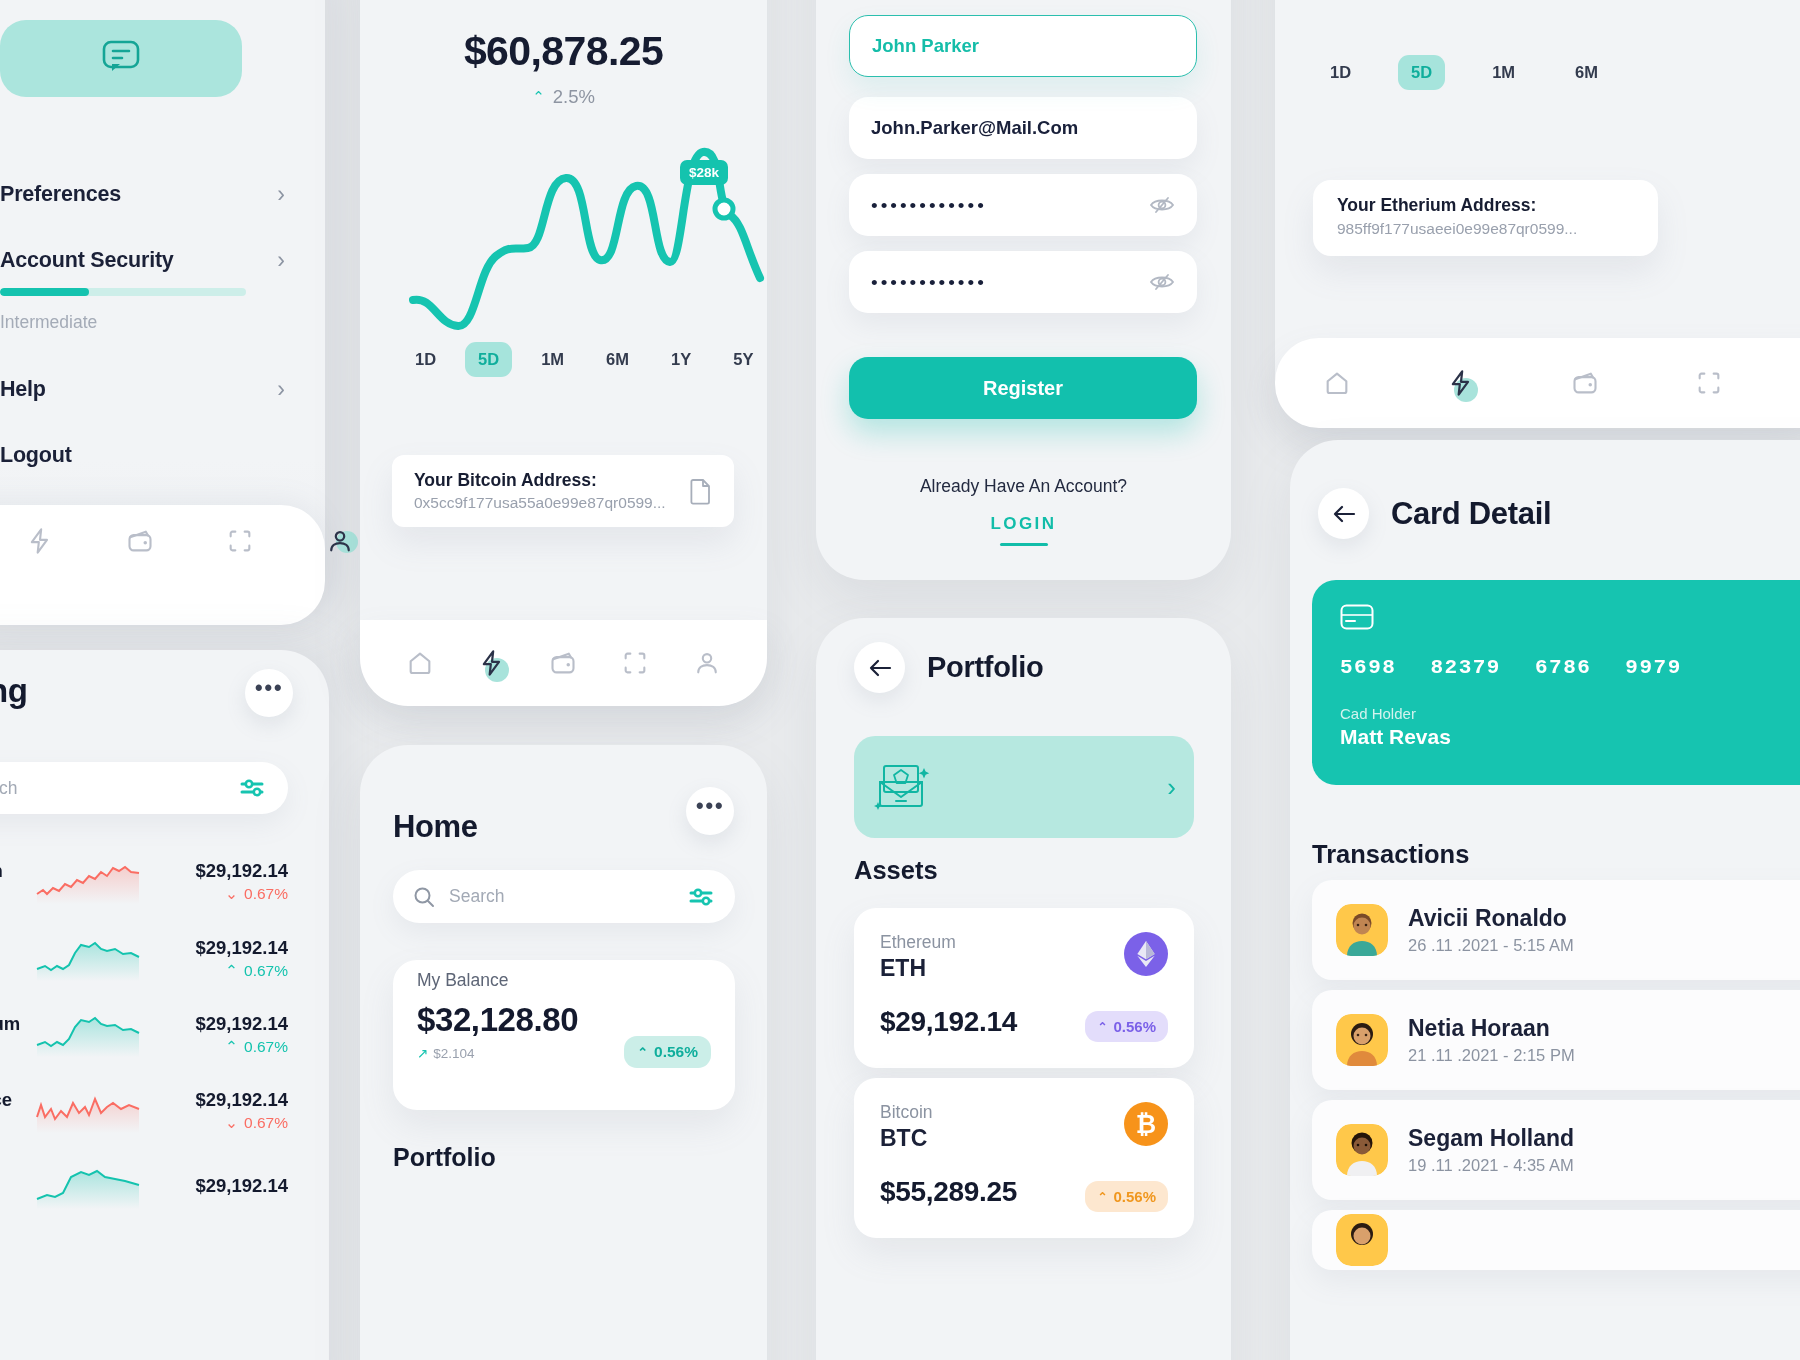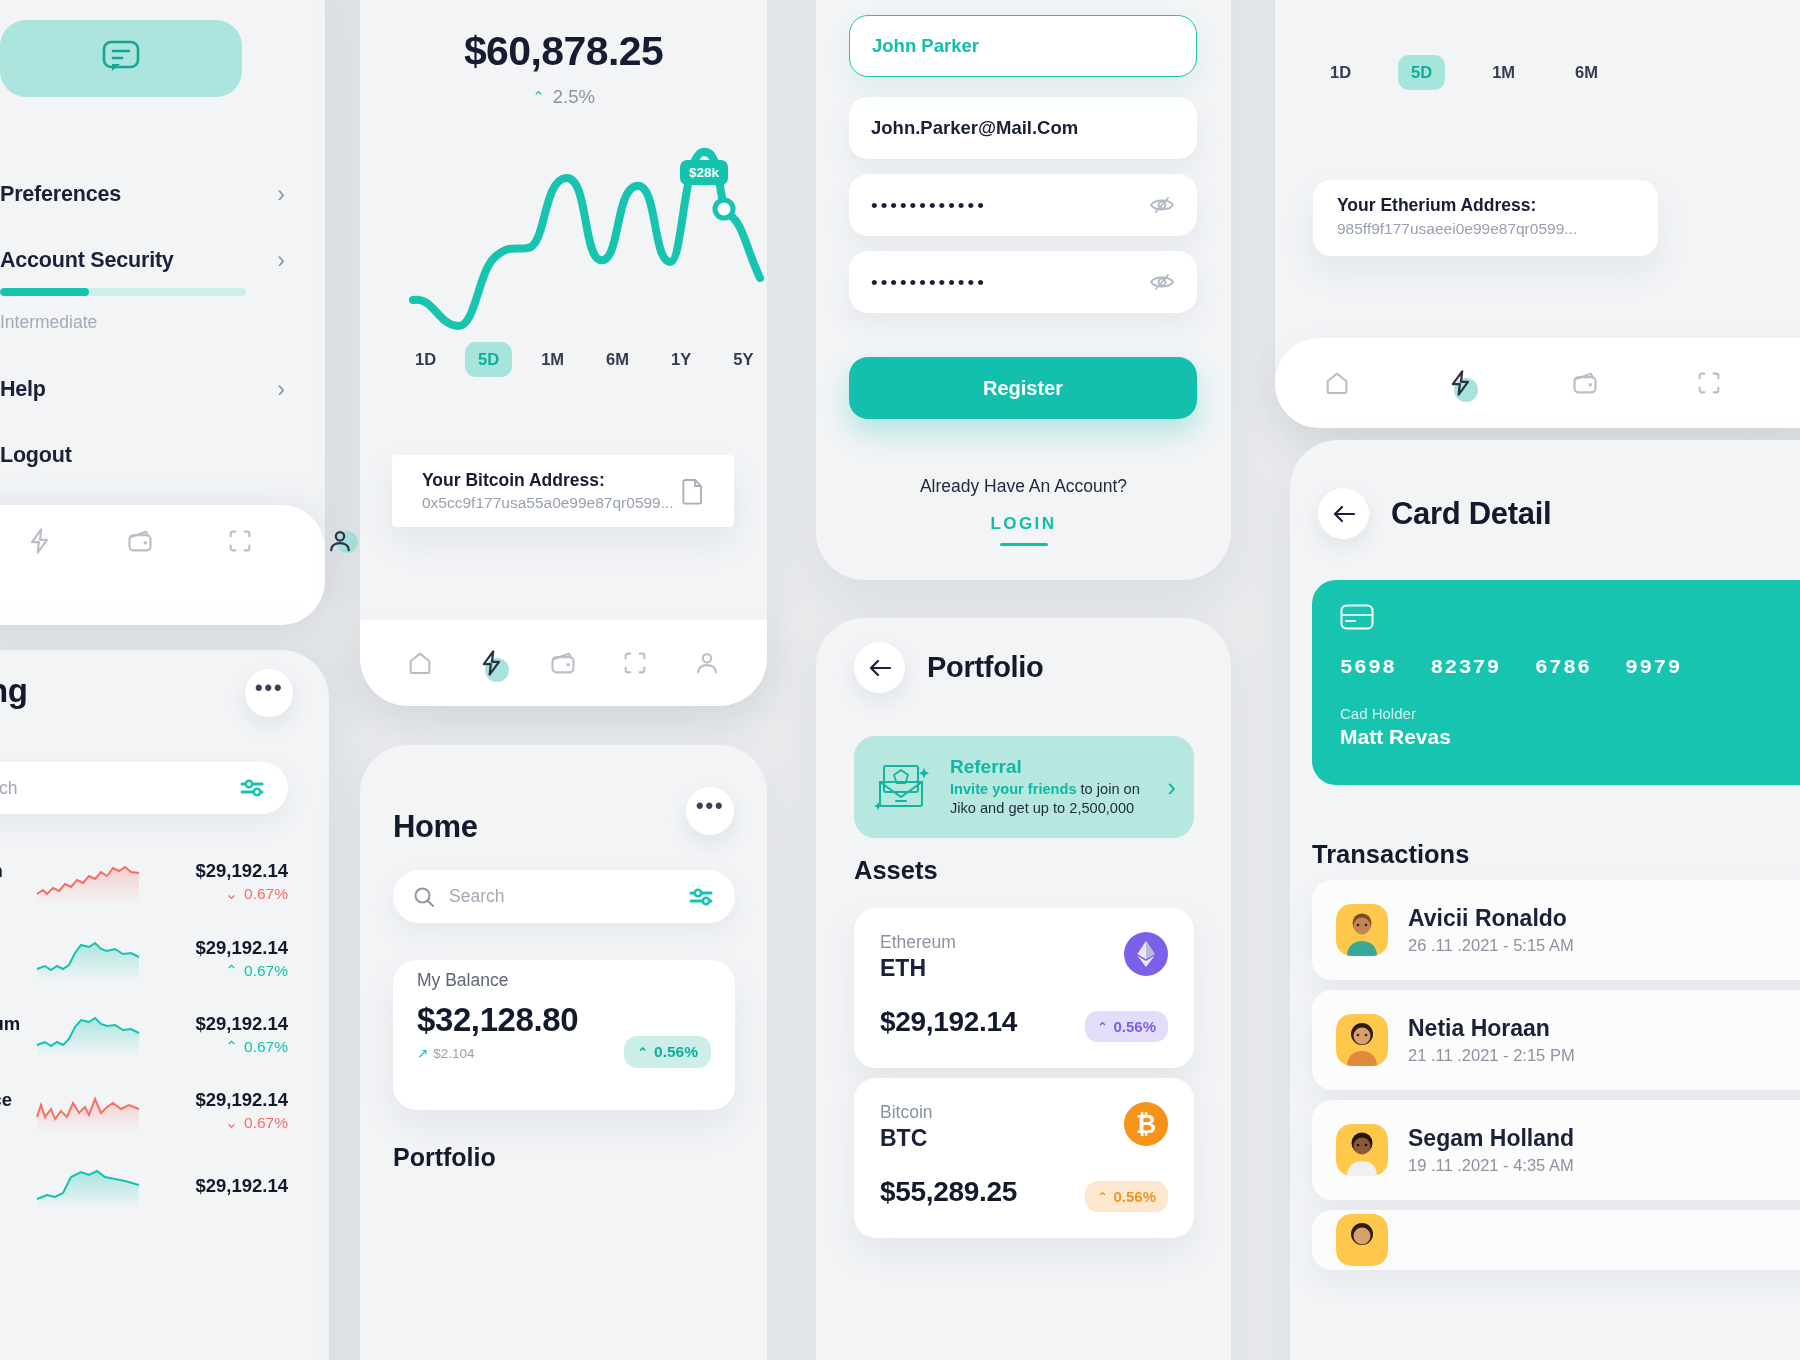--- a/index.html
+++ b/index.html
@@ -100,22 +100,22 @@
   #chart-badge {
     position:absolute; left:320px; top:310px;
     background:#14c3ae; color:#fff; font-size:13.5px; font-weight:bold;
     padding:5px 9px; border-radius:7px;
   }
   .range-bar { position:absolute; display:flex; align-items:center; }
   .range-item { font-size:16.5px; font-weight:bold; color:#333b4e; padding:8px 13px; border-radius:11px;}
   .range-item.active { background:#a6e4dc; color:#0fae9c;}
   #btc-addr-card {
     position:absolute; left:32px; top:605px; width:342px; height:72px;
-    background:#fff; border-radius:4px; display:flex; align-items:center;
-    justify-content:space-between; padding:0 30px;
+    background:#fff; border-radius:12px; display:flex; align-items:center;
+    justify-content:space-between; padding:0 22px;
     box-shadow:0 16px 32px rgba(130,140,160,.13);
   }
   #btc-addr-card .t1 { font-size:17.5px; font-weight:bold; color:#171d32;}
   #btc-addr-card .t2 { font-size:15.5px; color:#99a0ad; margin-top:3px;}
   #chart-nav {
     position:absolute; left:360px; top:620px; width:407px; height:86px;
     background:#fff; border-radius:0 0 48px 48px;
     box-shadow:0 16px 34px rgba(130,140,160,.12);
     display:flex; align-items:center; justify-content:space-around; padding:0 24px;
   }
@@ -638,26 +638,20 @@
         <svg width="62" height="58" viewBox="0 0 62 58" fill="none">
           <rect x="12" y="8" width="34" height="26" rx="2" stroke="#11b6a3" stroke-width="2"></rect>
           <path d="M22 17 l7-5 7 5-2.6 8h-8.8z" stroke="#11b6a3" stroke-width="1.8" stroke-linejoin="round"></path>
           <path d="M8 24 h42 v22 a2 2 0 01-2 2H10a2 2 0 01-2-2z" stroke="#11b6a3" stroke-width="2"></path>
           <path d="M8 24 L29 39 L50 24" stroke="#11b6a3" stroke-width="2" stroke-linejoin="round"></path>
           <path d="M24 43 h10" stroke="#11b6a3" stroke-width="2" stroke-linecap="round"></path>
           <path d="M52 10 l1.6 3.6 3.6 1.6 -3.6 1.6 -1.6 3.6 -1.6 -3.6 -3.6 -1.6 3.6 -1.6z" fill="#11b6a3"></path>
           <path d="M6 44 l1.2 2.8 2.8 1.2 -2.8 1.2 -1.2 2.8 -1.2 -2.8 -2.8 -1.2 2.8 -1.2z" fill="#11b6a3"></path>
         </svg>
       </span>
-      <div>
-        <div class="r-title">Referral</div>
-        <div class="r-body">
-          <b>Invite your friends</b><span> to join on Jiko and get up to 2,500,000</span>
-        </div>
-      </div>
       <span style="margin-left:auto; font-size:26px; color:#11b6a3; font-weight:300;">›</span>
     </div>
 
     <div id="assets-title">Assets</div>
 
     <div class="asset-card" style="top:290px;">
       <div class="a-name">Ethereum</div>
       <div class="a-sym">ETH</div>
       <div class="a-val">$29,192.14</div>
       <span class="coin-bubble" style="background:#7b61e8;">

